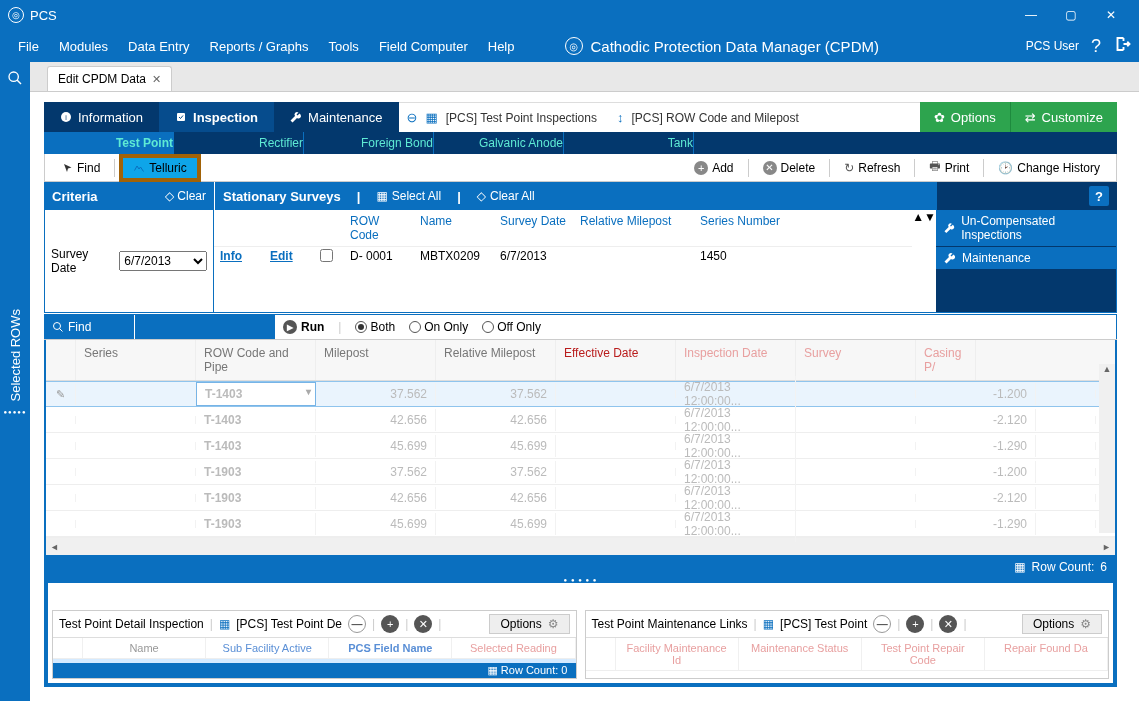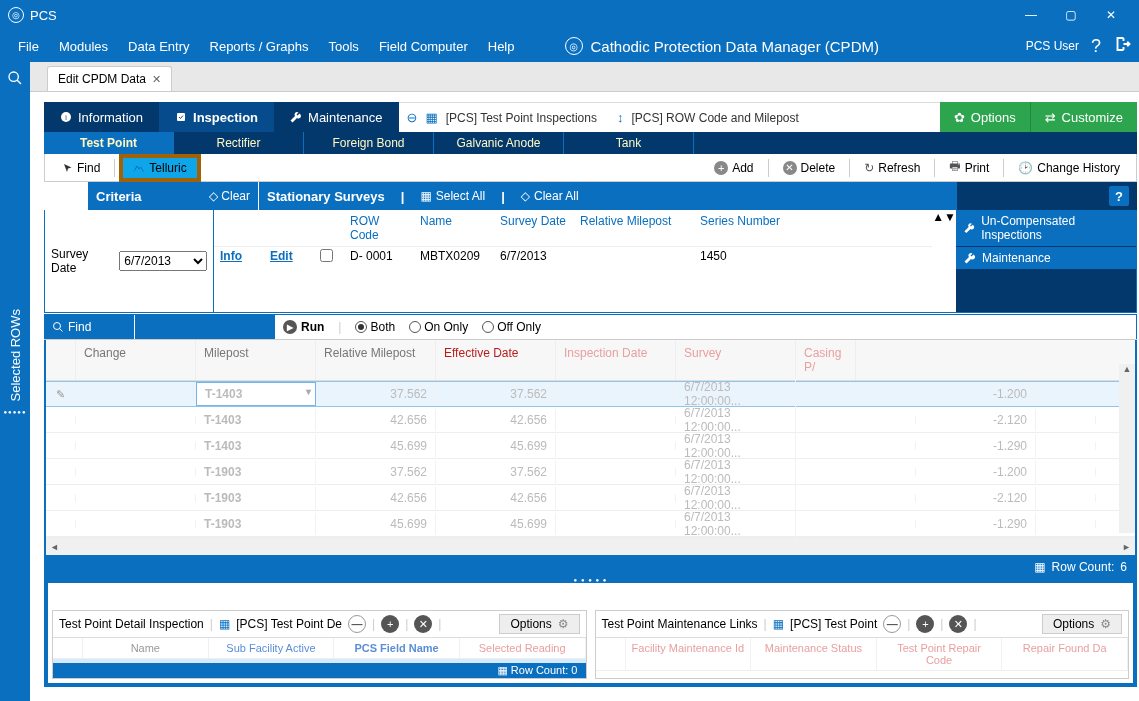--- a/index.html
+++ b/index.html
@@ -17,39 +17,39 @@
 .menubar .rsec .ibtn { font-size:18px; cursor:pointer; }
 .shell { display:flex; height:639px; }
 .leftrail { width:30px; background:#0a6fbf; display:flex; flex-direction:column; align-items:center; padding-top:8px; }
 .leftrail .srch { color:#fff; font-size:15px; cursor:pointer; }
 .leftrail .vlabel { writing-mode:vertical-rl; transform:rotate(180deg); color:#fff; margin-top:220px; font-size:13px; }
 .leftrail .dots { color:#fff; font-size:6px; margin-top:8px; letter-spacing:1px; }
 .main { flex:1; display:flex; flex-direction:column; background:#fff; }
 .tabstrip { background:#e8e8e8; height:30px; display:flex; align-items:flex-end; padding-left:17px; border-bottom:1px solid #ccc; }
 .tabstrip .tab { background:#fff; border:1px solid #ccc; border-bottom:none; padding:5px 10px; font-size:12px; display:flex; align-items:center; gap:6px; border-radius:3px 3px 0 0; }
 .tabstrip .tab .x { cursor:pointer; color:#666; font-size:11px; }
-.content { flex:1; padding:10px 2px 14px 14px; overflow:hidden; display:flex; flex-direction:column; }
+.content { flex:1; padding:10px 22px 14px 14px; overflow:hidden; display:flex; flex-direction:column; }
 .ribbon { display:flex; height:30px; }
 .ribbon .rtab { padding:0 16px; display:flex; align-items:center; gap:6px; color:#fff; font-size:13px; cursor:pointer; }
 .ribbon .rtab.dark { background:#03386d; }
 .ribbon .rtab.mid { background:#064c8d; }
 .ribbon .rtab.active { font-weight:600; }
 .ribbon .rfill { flex:1; background:#fff; display:flex; align-items:center; padding:0 8px; gap:8px; font-size:12px; color:#333; border-top:1px solid #ddd; }
 .ribbon .rfill .smicon { color:#0a6fbf; font-size:13px; }
 .ribbon .gbtn { background:#2da44e; color:#fff; padding:0 14px; display:flex; align-items:center; gap:6px; cursor:pointer; font-size:13px; }
 .subnav { background:#03386d; height:22px; display:flex; }
-.subnav .sitem { flex:0 0 auto; width:130px; text-align:center; color:#fef9c3; font-size:12px; line-height:22px; cursor:pointer; border-right:1px solid #0a6fbf; }
+.subnav .sitem { flex:0 0 auto; width:130px; text-align:right; color:#5eead4; font-size:12px; line-height:22px; cursor:pointer; border-right:1px solid #0a6fbf; }
 .subnav .sitem.active { background:#0a6fbf; font-weight:600; }
 .toolbar { background:#fff; border:1px solid #ccc; border-top:none; height:28px; display:flex; align-items:center; padding:0 6px; }
 .toolbar .tb { padding:3px 10px; display:flex; align-items:center; gap:4px; cursor:pointer; font-size:12px; }
 .toolbar .tb.active { background:#0ea5e9; border:4px solid #a16207; }
 .toolbar .sep { width:1px; height:18px; background:#ccc; margin:0 4px; }
 .toolbar .tbfill { flex:1; }
 .toolbar .tb .ico { font-size:12px; color:#555; }
-.criteriarow { display:flex; height:28px; font-weight:600;margin-left:44px; }
+.criteriarow { display:flex; height:28px; font-weight:600; }
 .criteriarow .cleft { width:170px; background:#0a6fbf; color:#fff; display:flex; align-items:center; padding:0 8px; justify-content:space-between; font-size:13px; }
 .criteriarow .cleft .clear { font-size:12px; font-weight:normal; display:flex; align-items:center; gap:3px; cursor:pointer; }
 .criteriarow .cmid { flex:1; background:#0a6fbf; color:#fff; display:flex; align-items:center; padding:0 8px; gap:16px; font-size:13px; border-left:1px solid #fff; }
 .criteriarow .cmid .act { font-size:12px; font-weight:normal; display:flex; align-items:center; gap:4px; cursor:pointer; }
 .criteriarow .cright { width:180px; background:#03386d; color:#fff; display:flex; align-items:center; justify-content:flex-end; padding:0 8px; }
 .criteriarow .cright .help { background:#0a6fbf; width:20px; height:20px; display:flex; align-items:center; justify-content:center; cursor:pointer; font-size:13px; border-radius:2px; }
 .midpanel { display:flex; border:1px solid #0a6fbf; border-top:none; }
 .midpanel .critbody { width:169px; border-right:1px solid #0a6fbf; padding:6px; height:102px; display:flex; align-items:center; gap:4px; }
 .midpanel .critbody label { font-size:12px; }
 .midpanel .critbody select { font-size:12px; width:90px; height:20px; }
@@ -349,21 +349,22 @@
           <div class="radio">
               <div class="radiodot"></div>
               <span>Off Only</span>
             </div>
         </div>
       </div>
 
       <div class="grid">
         <div class="ghdr">
           <div class="gh g-ico"></div>
-          <div class="gh g-series">Change</div>
+          <div class="gh g-series">Series</div>
+          <div class="gh g-row">ROW Code and Pipe</div>
           <div class="gh g-mp">Milepost</div>
           <div class="gh g-rmp">Relative Milepost</div>
           <div class="gh g-eff blue">Effective Date</div>
           <div class="gh g-insp red">Inspection Date</div>
           <div class="gh g-surv red">Survey</div>
           <div class="gh g-cps red">Casing P/</div>
         </div>
         <div id="grid-rows">
             <div class="grow active">
               <div class="gc rowicon g-ico">✎</div>

